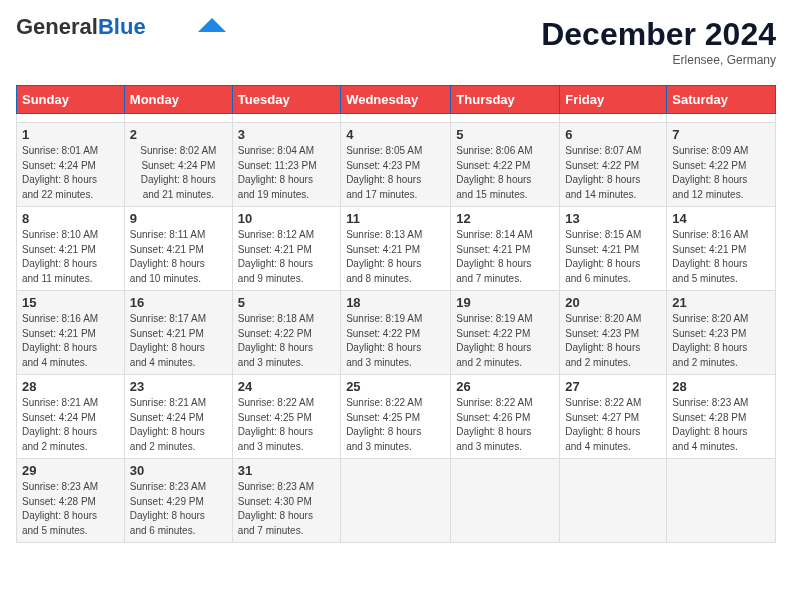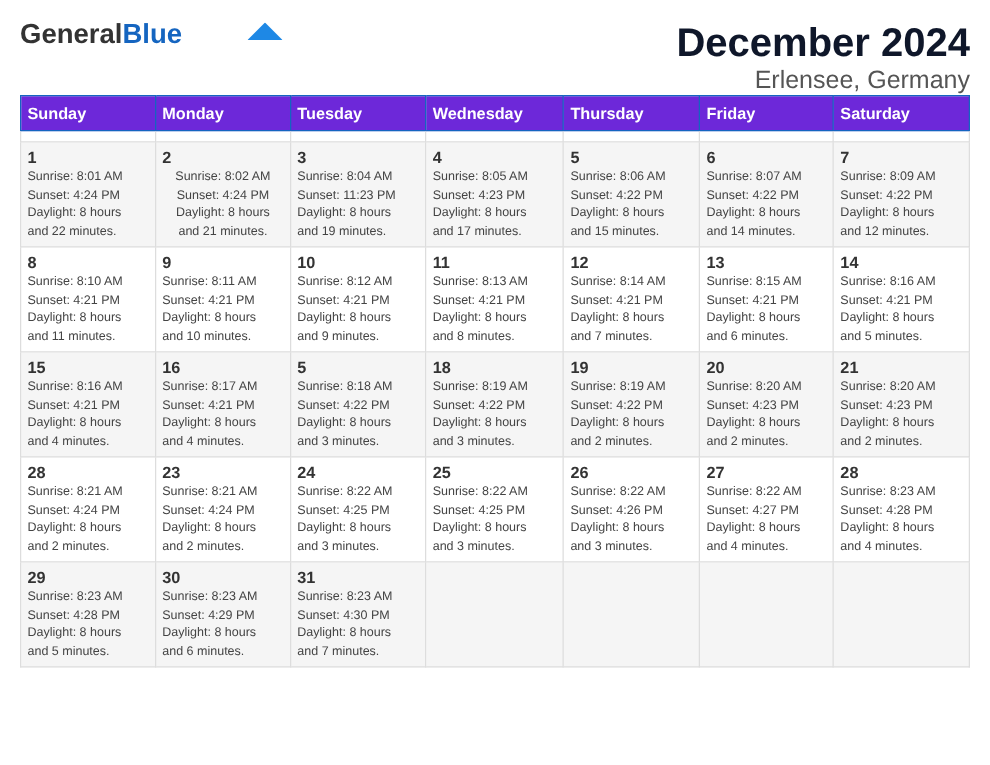--- a/index.html
+++ b/index.html
@@ -7,21 +7,21 @@
       font-family: Arial, sans-serif;
       background: #fff;
       width: 792px;
       min-height: 612px;
       padding: 16px;
     }
     .header {
       display: flex;
       justify-content: space-between;
       align-items: flex-start;
-      margin-bottom: 0;
+      margin-bottom: 18px;
     }
     .logo {
       display: flex;
       flex-direction: column;
       align-items: flex-start;
     }
     .logo-text {
       font-size: 22px;
       font-weight: bold;
       color: #333;
@@ -36,31 +36,31 @@
     }
     .title-block {
       text-align: right;
     }
     .title-block h1 {
       font-size: 32px;
       font-weight: bold;
       color: #0f172a;
     }
     .title-block h2 {
-      font-size: 20px;
+      font-size: 12px;
       font-weight: normal;
       color: #555;
     }
     table {
       width: 100%;
       border-collapse: collapse;
       font-size: 10.5px;
     }
     thead tr th {
-      background-color: #6d28d9;
+      background-color: #ef4444;
       color: #fff;
       text-align: left;
       padding: 6px 5px;
       font-size: 13px;
       font-weight: bold;
       border: 1px solid #1565c0;
     }
     tbody tr td {
       border: 1px solid #ddd;
       padding: 4px 5px;

